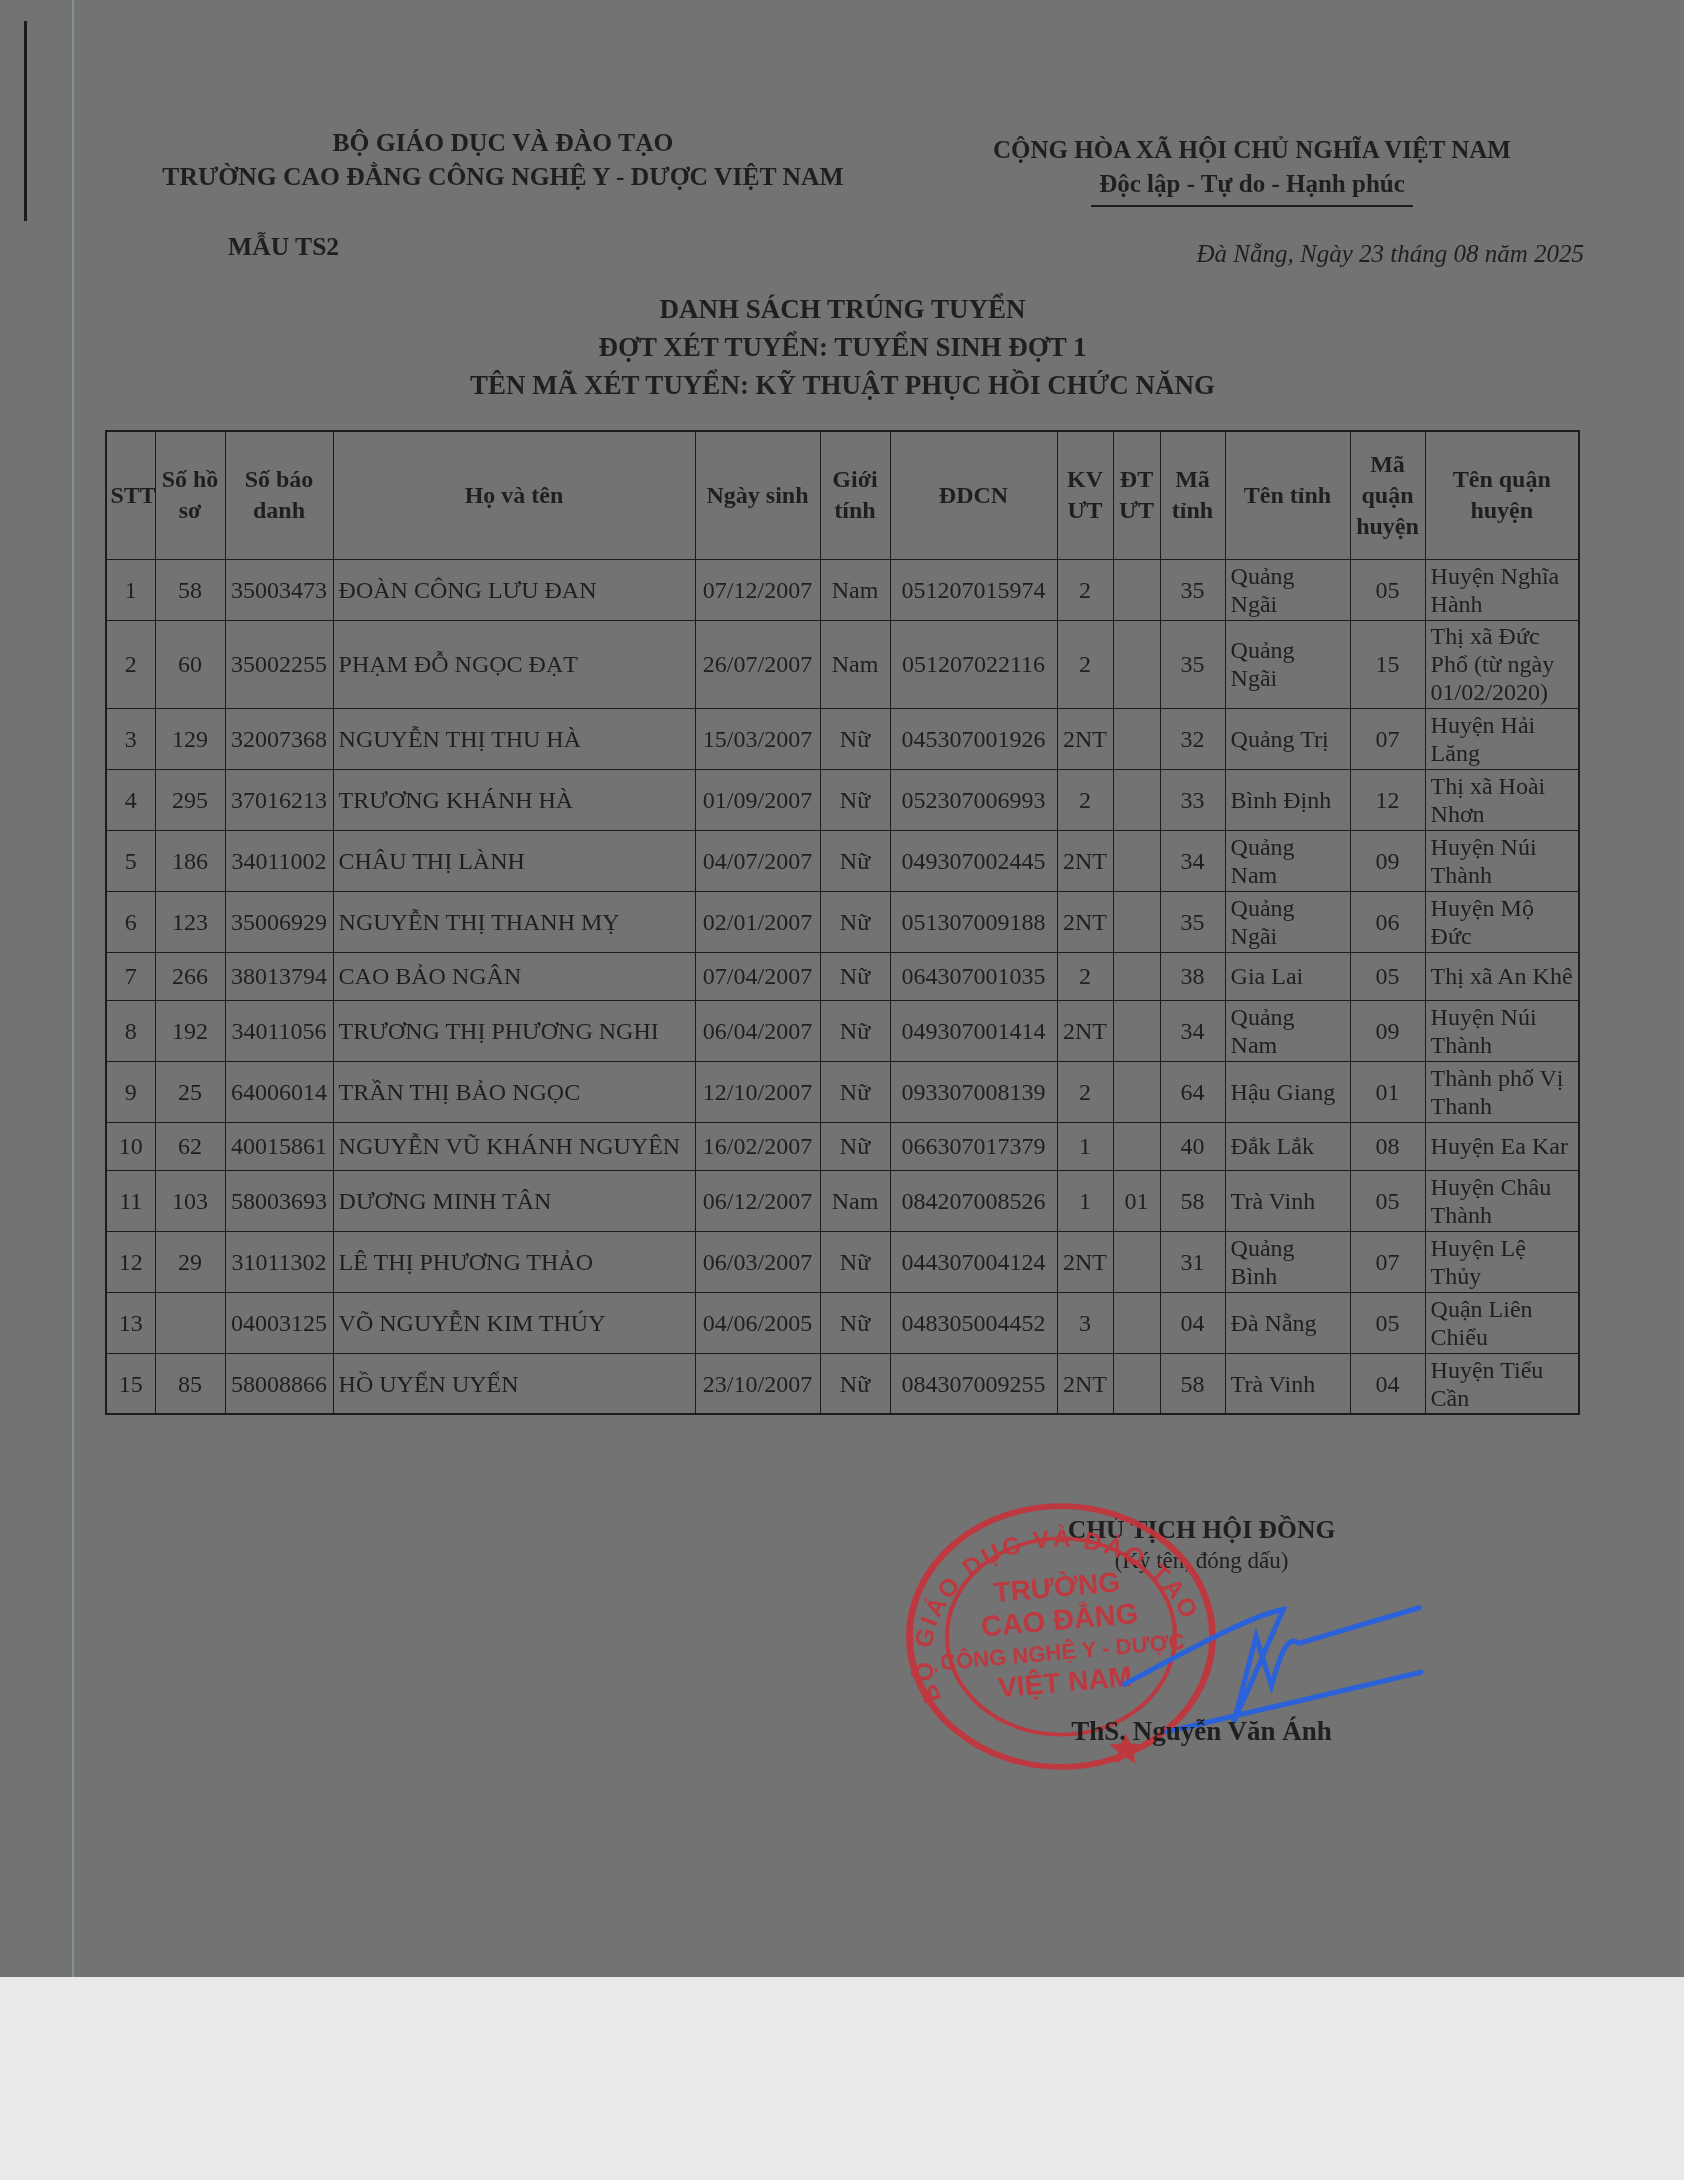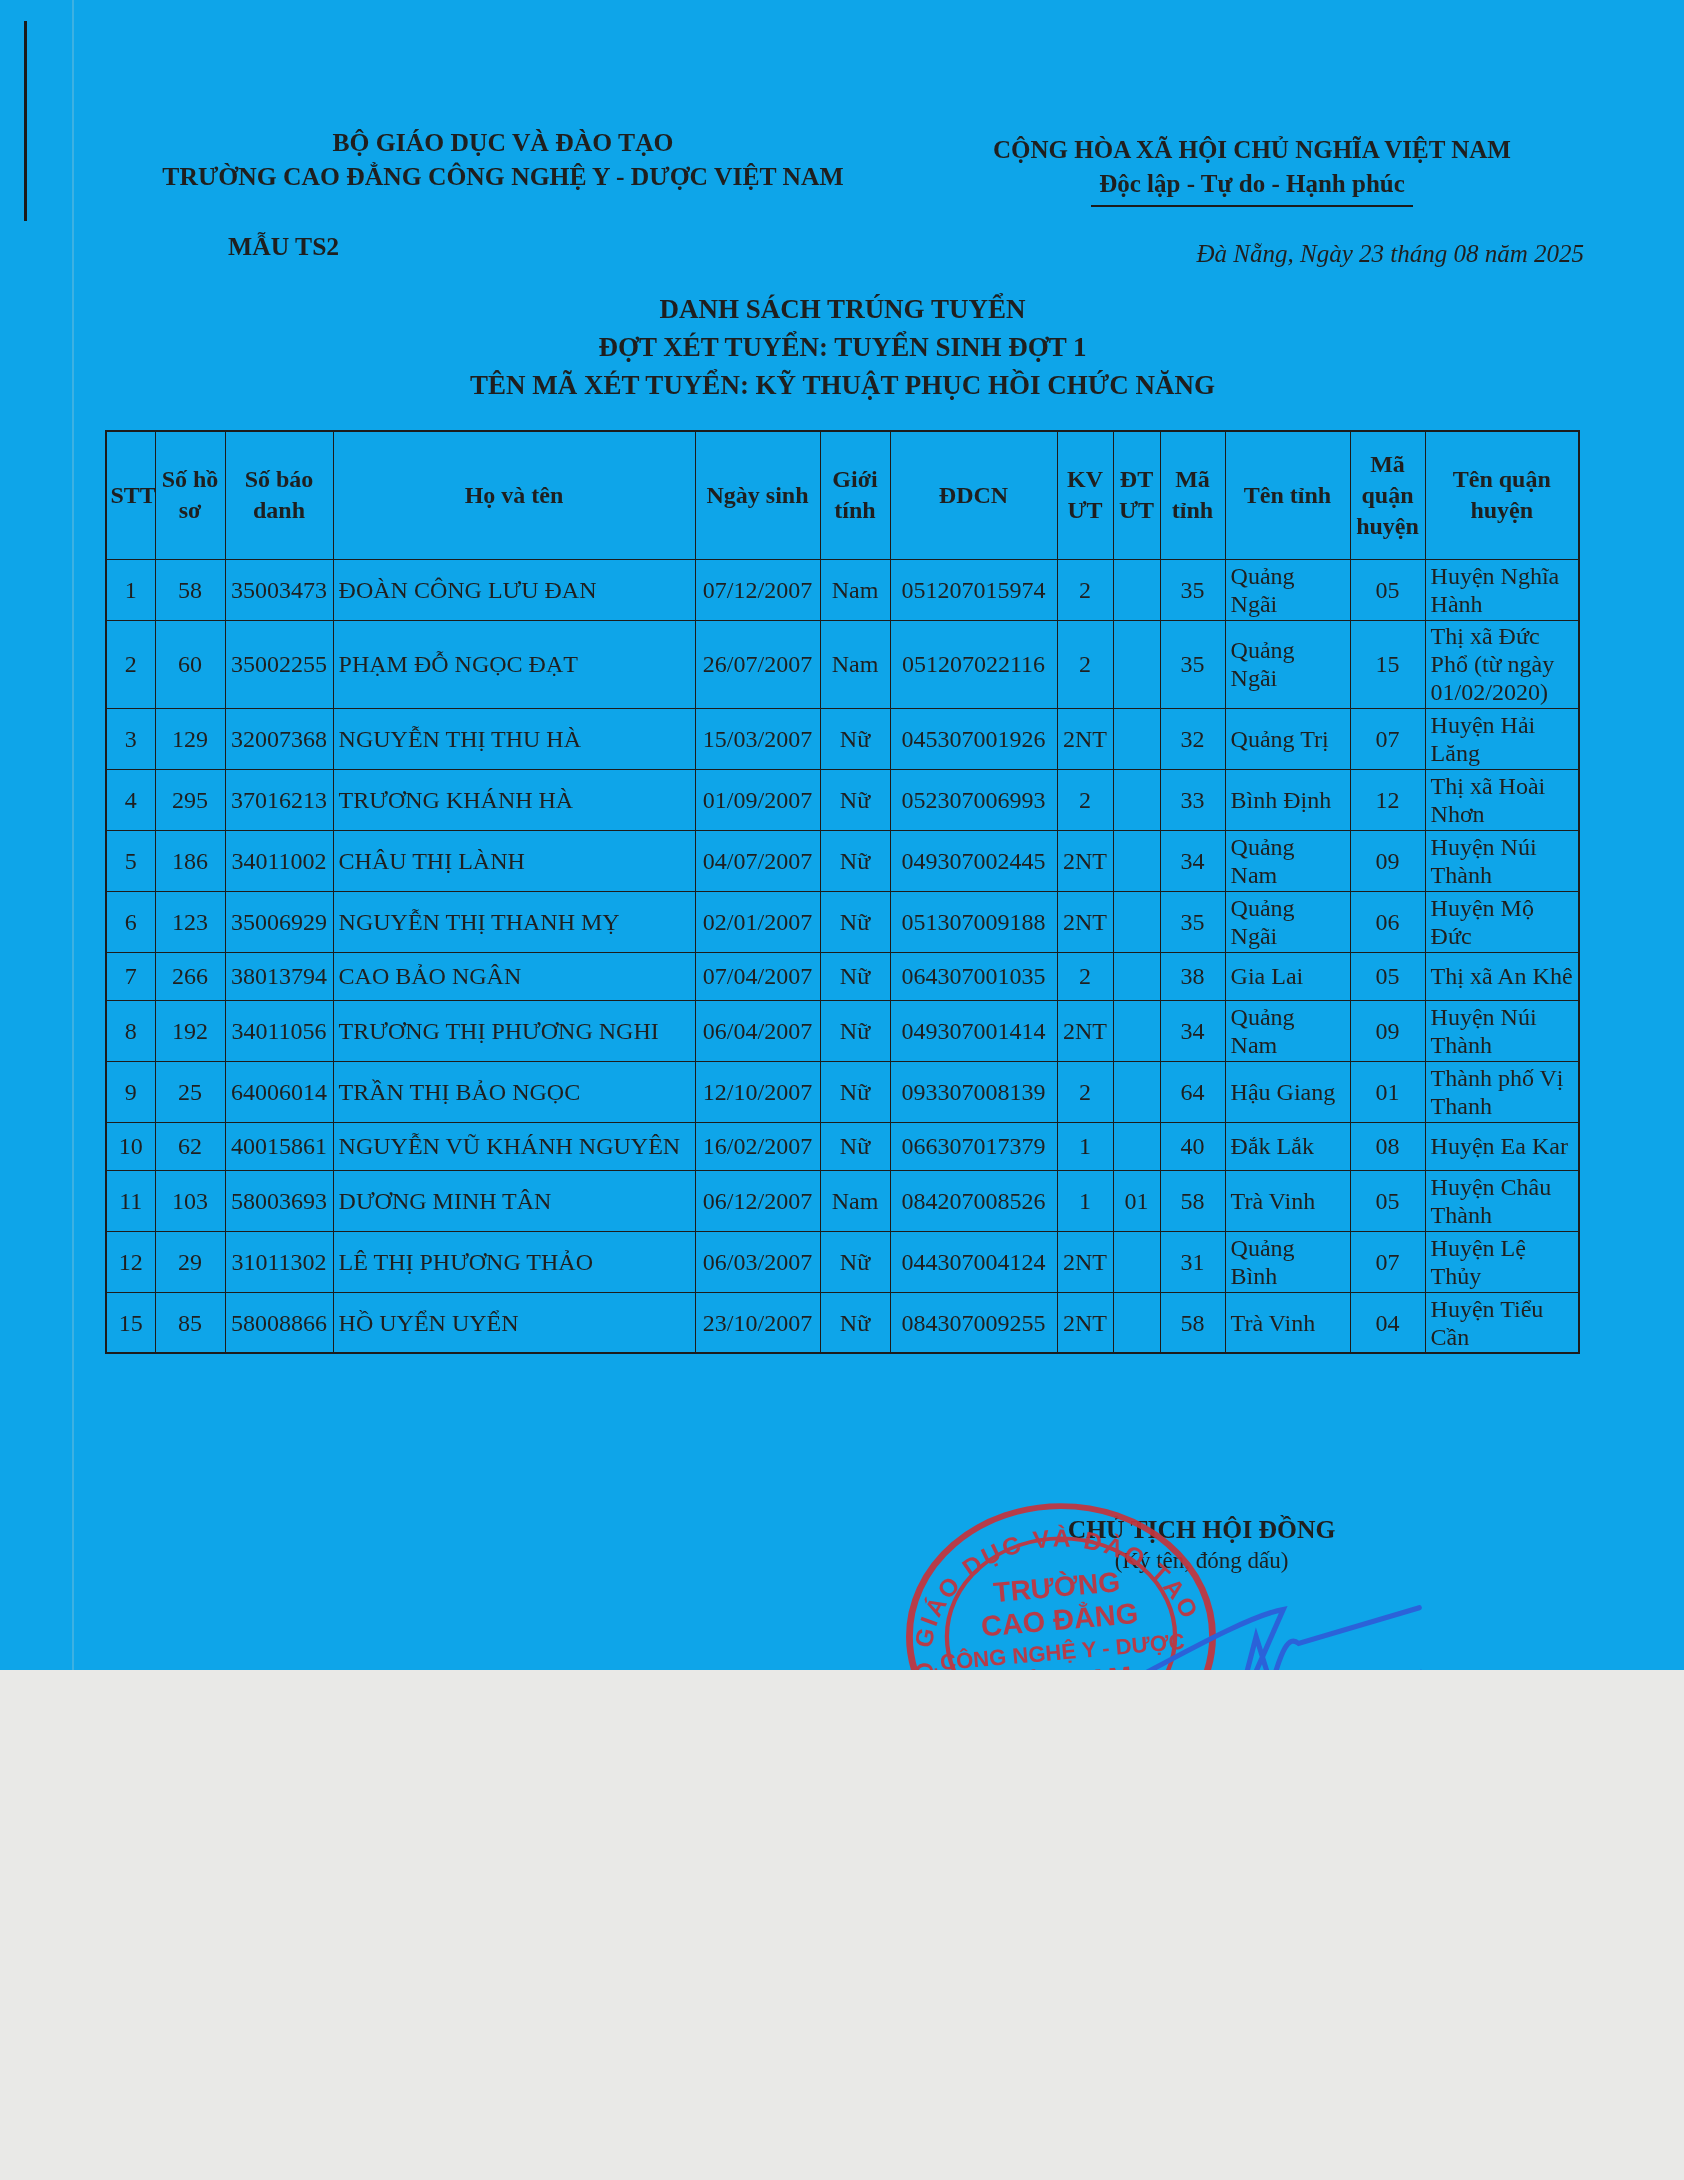--- a/index.html
+++ b/index.html
@@ -1,20 +1,20 @@
 <!DOCTYPE html>
 <html style="--stamp-red: #c5343c; --sig-blue: #2b62d9; --ink: #1c1c1c;font-size:13.6px"><head>
 <meta charset="utf-8">
 <style>
   html,body{margin:0;padding:0;background:#e9e9e7;}
   .page{
     position:relative;
-    width:1685px;height:1670px;
+    width:1685px;height:1977px;
     margin:0 auto;
-    background:#0ea5e9;
+    background:#737373;
     font-family:"Liberation Serif","DejaVu Serif",serif;
     color:#1f1f1f;
     overflow:hidden;
   }
   :root{
     --stamp-red:#c5343c;
     --sig-blue:#2b62d9;
     --ink:#1c1c1c;
   }
   
@@ -292,20 +292,35 @@
           <td class="c-5">Nữ</td>
           <td class="c-6">044307004124</td>
           <td class="c-7">2NT</td>
           <td class="c-8"></td>
           <td class="c-9">31</td>
           <td class="c-10">Quảng Bình</td>
           <td class="c-11">07</td>
           <td class="c-12">Huyện Lệ Thủy</td>
         </tr>
         <tr>
+          <td class="c-0">13</td>
+          <td class="c-1"></td>
+          <td class="c-2">04003125</td>
+          <td class="c-3">VÕ NGUYỄN KIM THÚY</td>
+          <td class="c-4">04/06/2005</td>
+          <td class="c-5">Nữ</td>
+          <td class="c-6">048305004452</td>
+          <td class="c-7">3</td>
+          <td class="c-8"></td>
+          <td class="c-9">04</td>
+          <td class="c-10">Đà Nẵng</td>
+          <td class="c-11">05</td>
+          <td class="c-12">Quận Liên Chiểu</td>
+        </tr>
+        <tr>
           <td class="c-0">15</td>
           <td class="c-1">85</td>
           <td class="c-2">58008866</td>
           <td class="c-3">HỒ UYỂN UYỂN</td>
           <td class="c-4">23/10/2007</td>
           <td class="c-5">Nữ</td>
           <td class="c-6">084307009255</td>
           <td class="c-7">2NT</td>
           <td class="c-8"></td>
           <td class="c-9">58</td>

